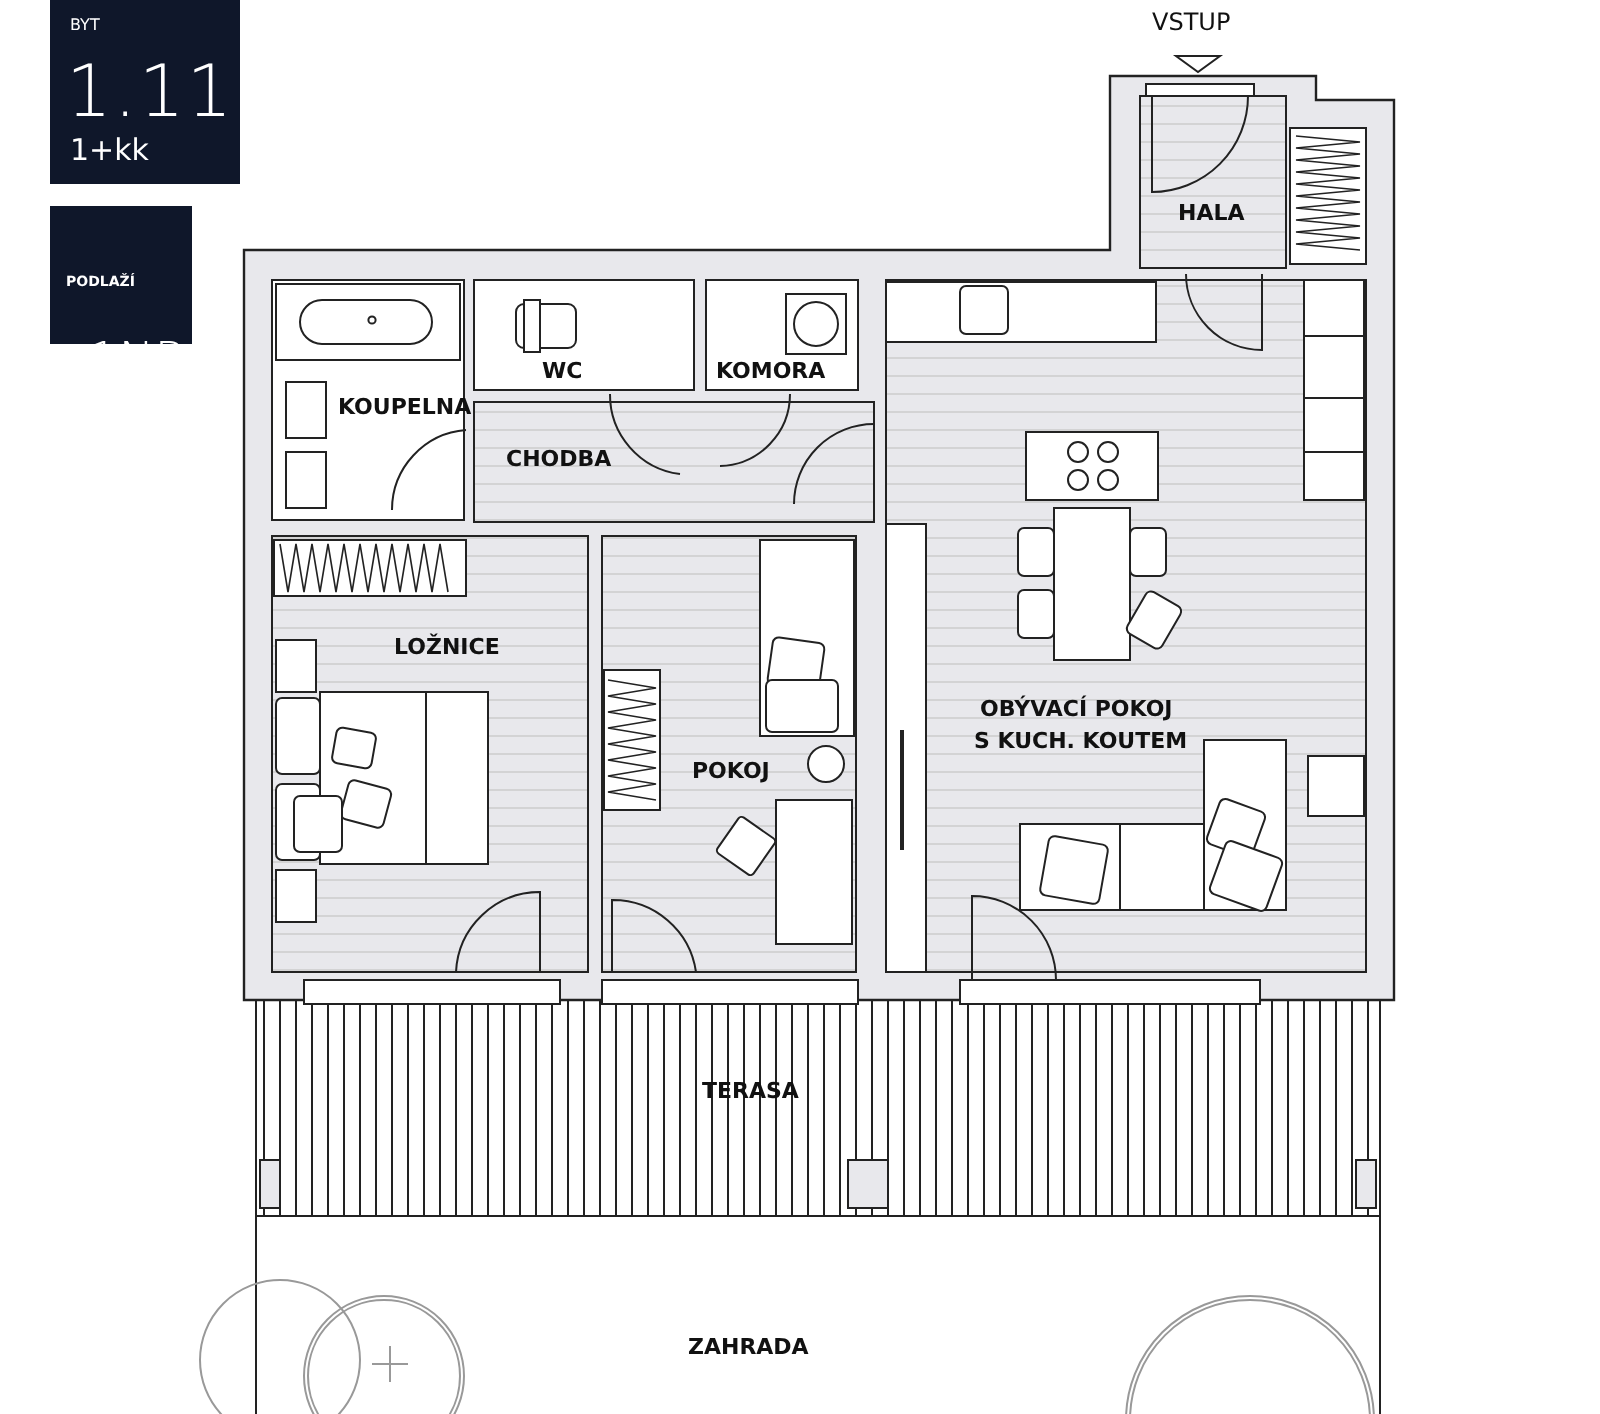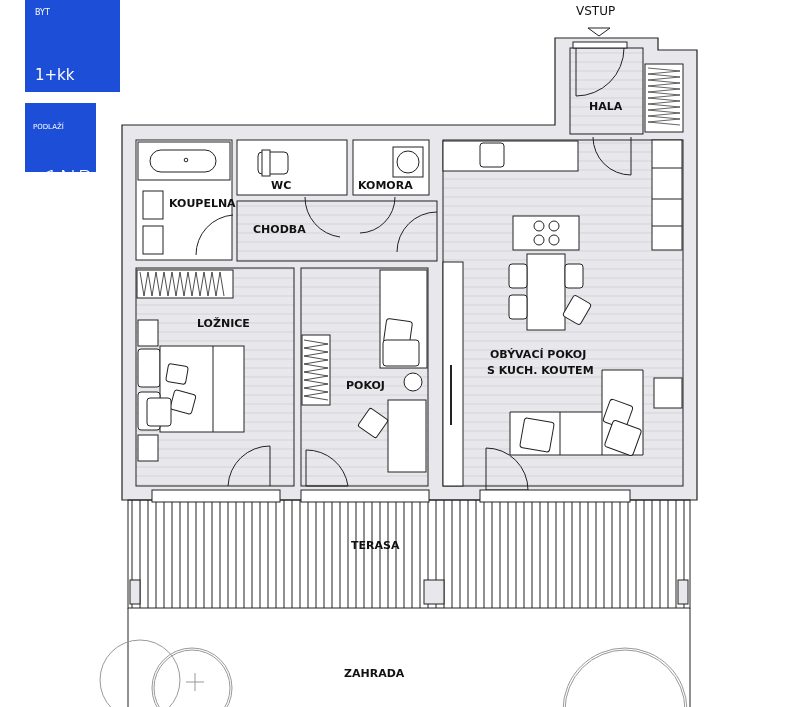--- a/index.html
+++ b/index.html
@@ -1,34 +1,35 @@
 <!DOCTYPE html>
 <html><head>
 <meta charset="utf-8">
 <style>
   html, body { margin:0; padding:0; background:#ffffff; }
   body { width:800px; height:707px; position:relative; overflow:hidden; font-family:"DejaVu Sans", sans-serif; }
-  .infobox { position:absolute; background:#1d4ed8; color:#ffffff; }
+  .infobox { position:absolute; background:#0f172a; color:#ffffff; }
   .infobox .small { position:absolute; font-size:8px; font-family:"DejaVu Sans", sans-serif; }
   .infobox .big { position:absolute; font-family:"DejaVu Sans", sans-serif; font-weight:300; }
   #box-byt { left:25px; top:0px; width:95px; height:92px; }
   #box-byt .small { left:10px; top:8px; }
   #box-byt .big { left:8px; top:26px; font-size:36px; letter-spacing:1px; }
   #box-byt .sub { position:absolute; left:10px; top:66px; font-size:15px; }
   #box-podlazi { left:25px; top:103px; width:71px; height:69px; }
-  #box-podlazi .small { left:8px; top:20px; font-size:7px; }
+  #box-podlazi .small { left:8px; top:34px; font-size:7px;font-weight:bold; }
   #box-podlazi .big { left:19px; top:27px; font-size:24px;margin-top:36px; }
   svg { position:absolute; left:0; top:0; }
   .lbl { font-family:"DejaVu Sans", sans-serif; font-weight:bold; font-size:11px; fill:#111; }
 </style>
 </head>
 <body>
 
 <div class="infobox" id="box-byt">
   <span class="small">BYT</span>
+  <span class="big">1.11</span>
   <span class="sub">1+kk</span>
 </div>
 <div class="infobox" id="box-podlazi">
   <span class="small">PODLAŽÍ</span>
   <span class="big">1NP</span>
 </div>
 
 <svg width="800" height="707" viewBox="0 0 800 707">
   <defs>
     <pattern id="floorlines" width="10" height="9" patternUnits="userSpaceOnUse">

